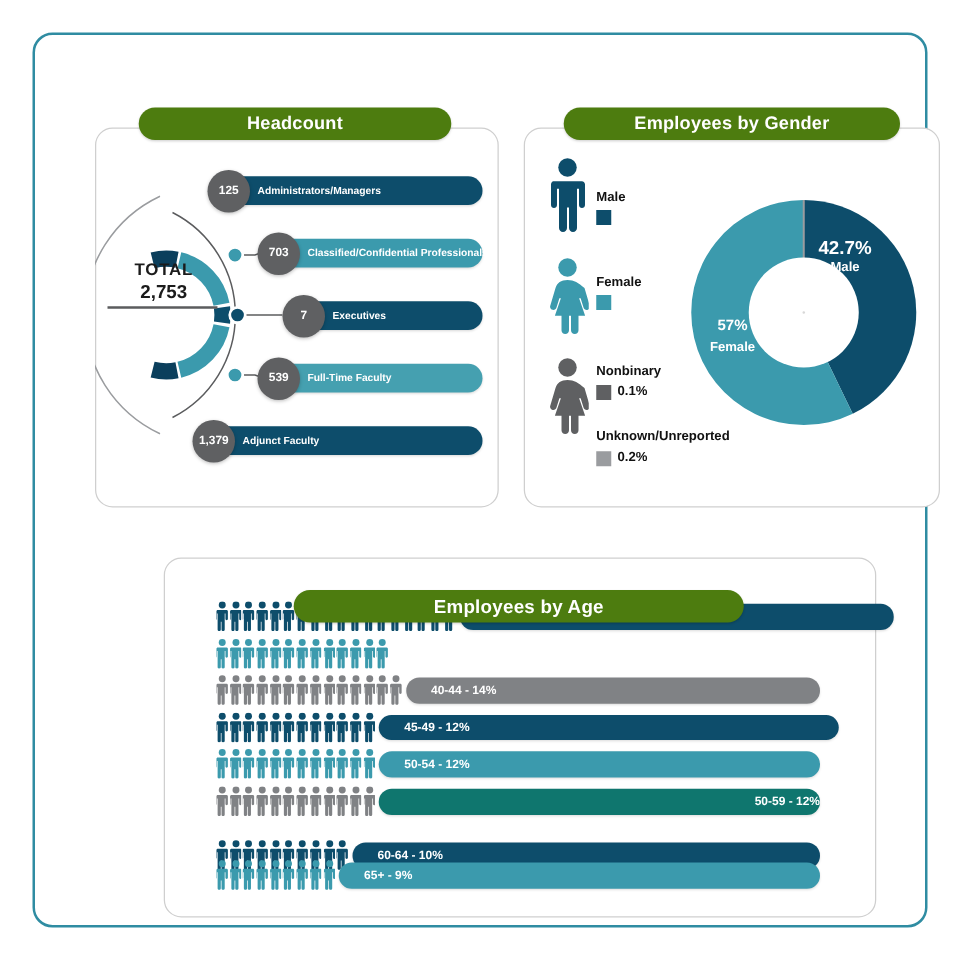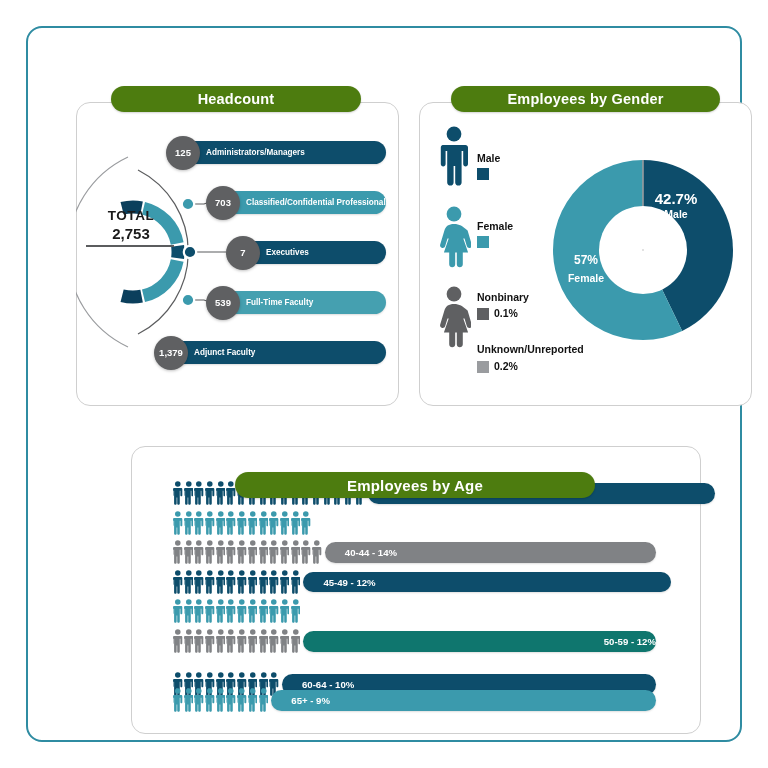--- a/index.html
+++ b/index.html
@@ -502,20 +502,23 @@
    </svg>
           <svg width="9.6" height="24" viewBox="0 0 10 25">
      <circle cx="5" cy="3.2" r="2.9" fill="#3b9aad"></circle>
      <path d="M1.5 7.2h7c.7 0 1.2.5 1.2 1.2v6.4c0 .6-.45 1-1.02 1-.56 0-1.02-.4-1.02-1v-4.6h-.6v13.3c0 .77-.6 1.35-1.33 1.35-.74 0-1.33-.58-1.33-1.35v-6.4h-.6v6.4c0 .77-.6 1.35-1.33 1.35-.74 0-1.33-.58-1.33-1.35V10.2h-.6v4.6c0 .6-.46 1-1.02 1C.5 15.8.05 15.4.05 14.8V8.4c0-.7.5-1.2 1.45-1.2z" fill="#3b9aad"></path>
    </svg>
           <svg width="9.6" height="24" viewBox="0 0 10 25">
      <circle cx="5" cy="3.2" r="2.9" fill="#3b9aad"></circle>
      <path d="M1.5 7.2h7c.7 0 1.2.5 1.2 1.2v6.4c0 .6-.45 1-1.02 1-.56 0-1.02-.4-1.02-1v-4.6h-.6v13.3c0 .77-.6 1.35-1.33 1.35-.74 0-1.33-.58-1.33-1.35v-6.4h-.6v6.4c0 .77-.6 1.35-1.33 1.35-.74 0-1.33-.58-1.33-1.35V10.2h-.6v4.6c0 .6-.46 1-1.02 1C.5 15.8.05 15.4.05 14.8V8.4c0-.7.5-1.2 1.45-1.2z" fill="#3b9aad"></path>
    </svg>
         </div>
+        <div class="age-bar" style="left: 275.4px; width: 352.6px; background: rgb(59, 154, 173); padding-left: 20px;">
+          <span class="age-lab">50-54 - 12%</span>
+        </div>
       </div>
       <div class="age-row" style="left: 0px; top: 598px; width: 700px;">
         <div class="age-icons" style="left: 145px;">
           <svg width="9.6" height="24" viewBox="0 0 10 25">
      <circle cx="5" cy="3.2" r="2.9" fill="#808285"></circle>
      <path d="M1.5 7.2h7c.7 0 1.2.5 1.2 1.2v6.4c0 .6-.45 1-1.02 1-.56 0-1.02-.4-1.02-1v-4.6h-.6v13.3c0 .77-.6 1.35-1.33 1.35-.74 0-1.33-.58-1.33-1.35v-6.4h-.6v6.4c0 .77-.6 1.35-1.33 1.35-.74 0-1.33-.58-1.33-1.35V10.2h-.6v4.6c0 .6-.46 1-1.02 1C.5 15.8.05 15.4.05 14.8V8.4c0-.7.5-1.2 1.45-1.2z" fill="#808285"></path>
    </svg>
           <svg width="9.6" height="24" viewBox="0 0 10 25">
      <circle cx="5" cy="3.2" r="2.9" fill="#808285"></circle>
      <path d="M1.5 7.2h7c.7 0 1.2.5 1.2 1.2v6.4c0 .6-.45 1-1.02 1-.56 0-1.02-.4-1.02-1v-4.6h-.6v13.3c0 .77-.6 1.35-1.33 1.35-.74 0-1.33-.58-1.33-1.35v-6.4h-.6v6.4c0 .77-.6 1.35-1.33 1.35-.74 0-1.33-.58-1.33-1.35V10.2h-.6v4.6c0 .6-.46 1-1.02 1C.5 15.8.05 15.4.05 14.8V8.4c0-.7.5-1.2 1.45-1.2z" fill="#808285"></path>

